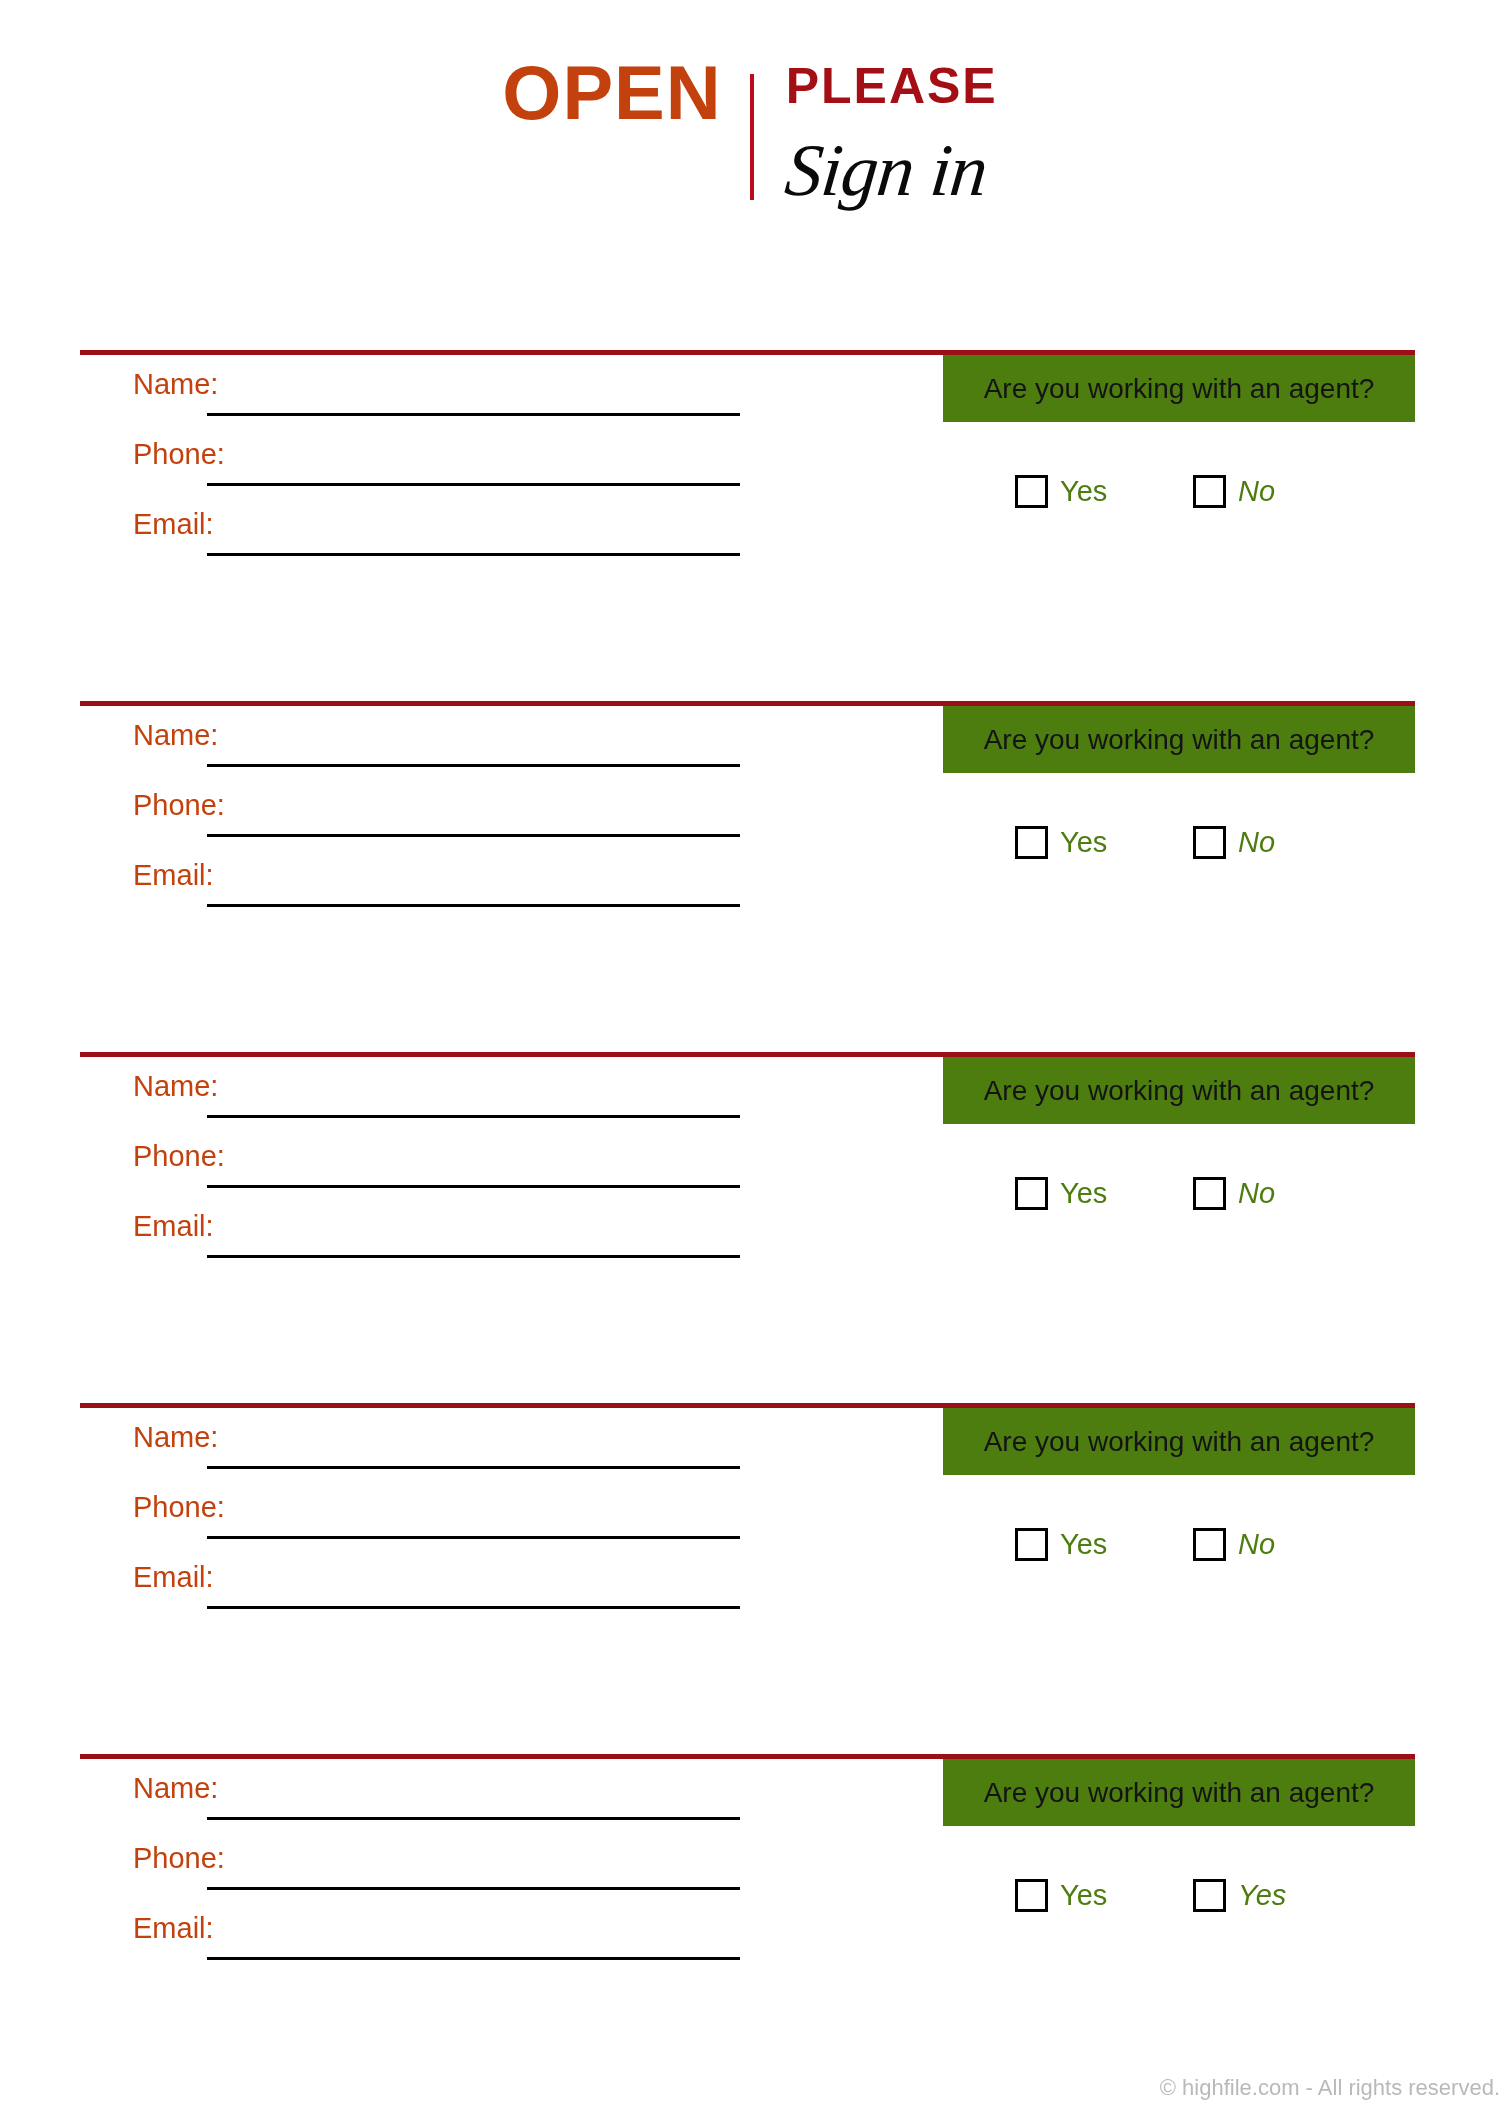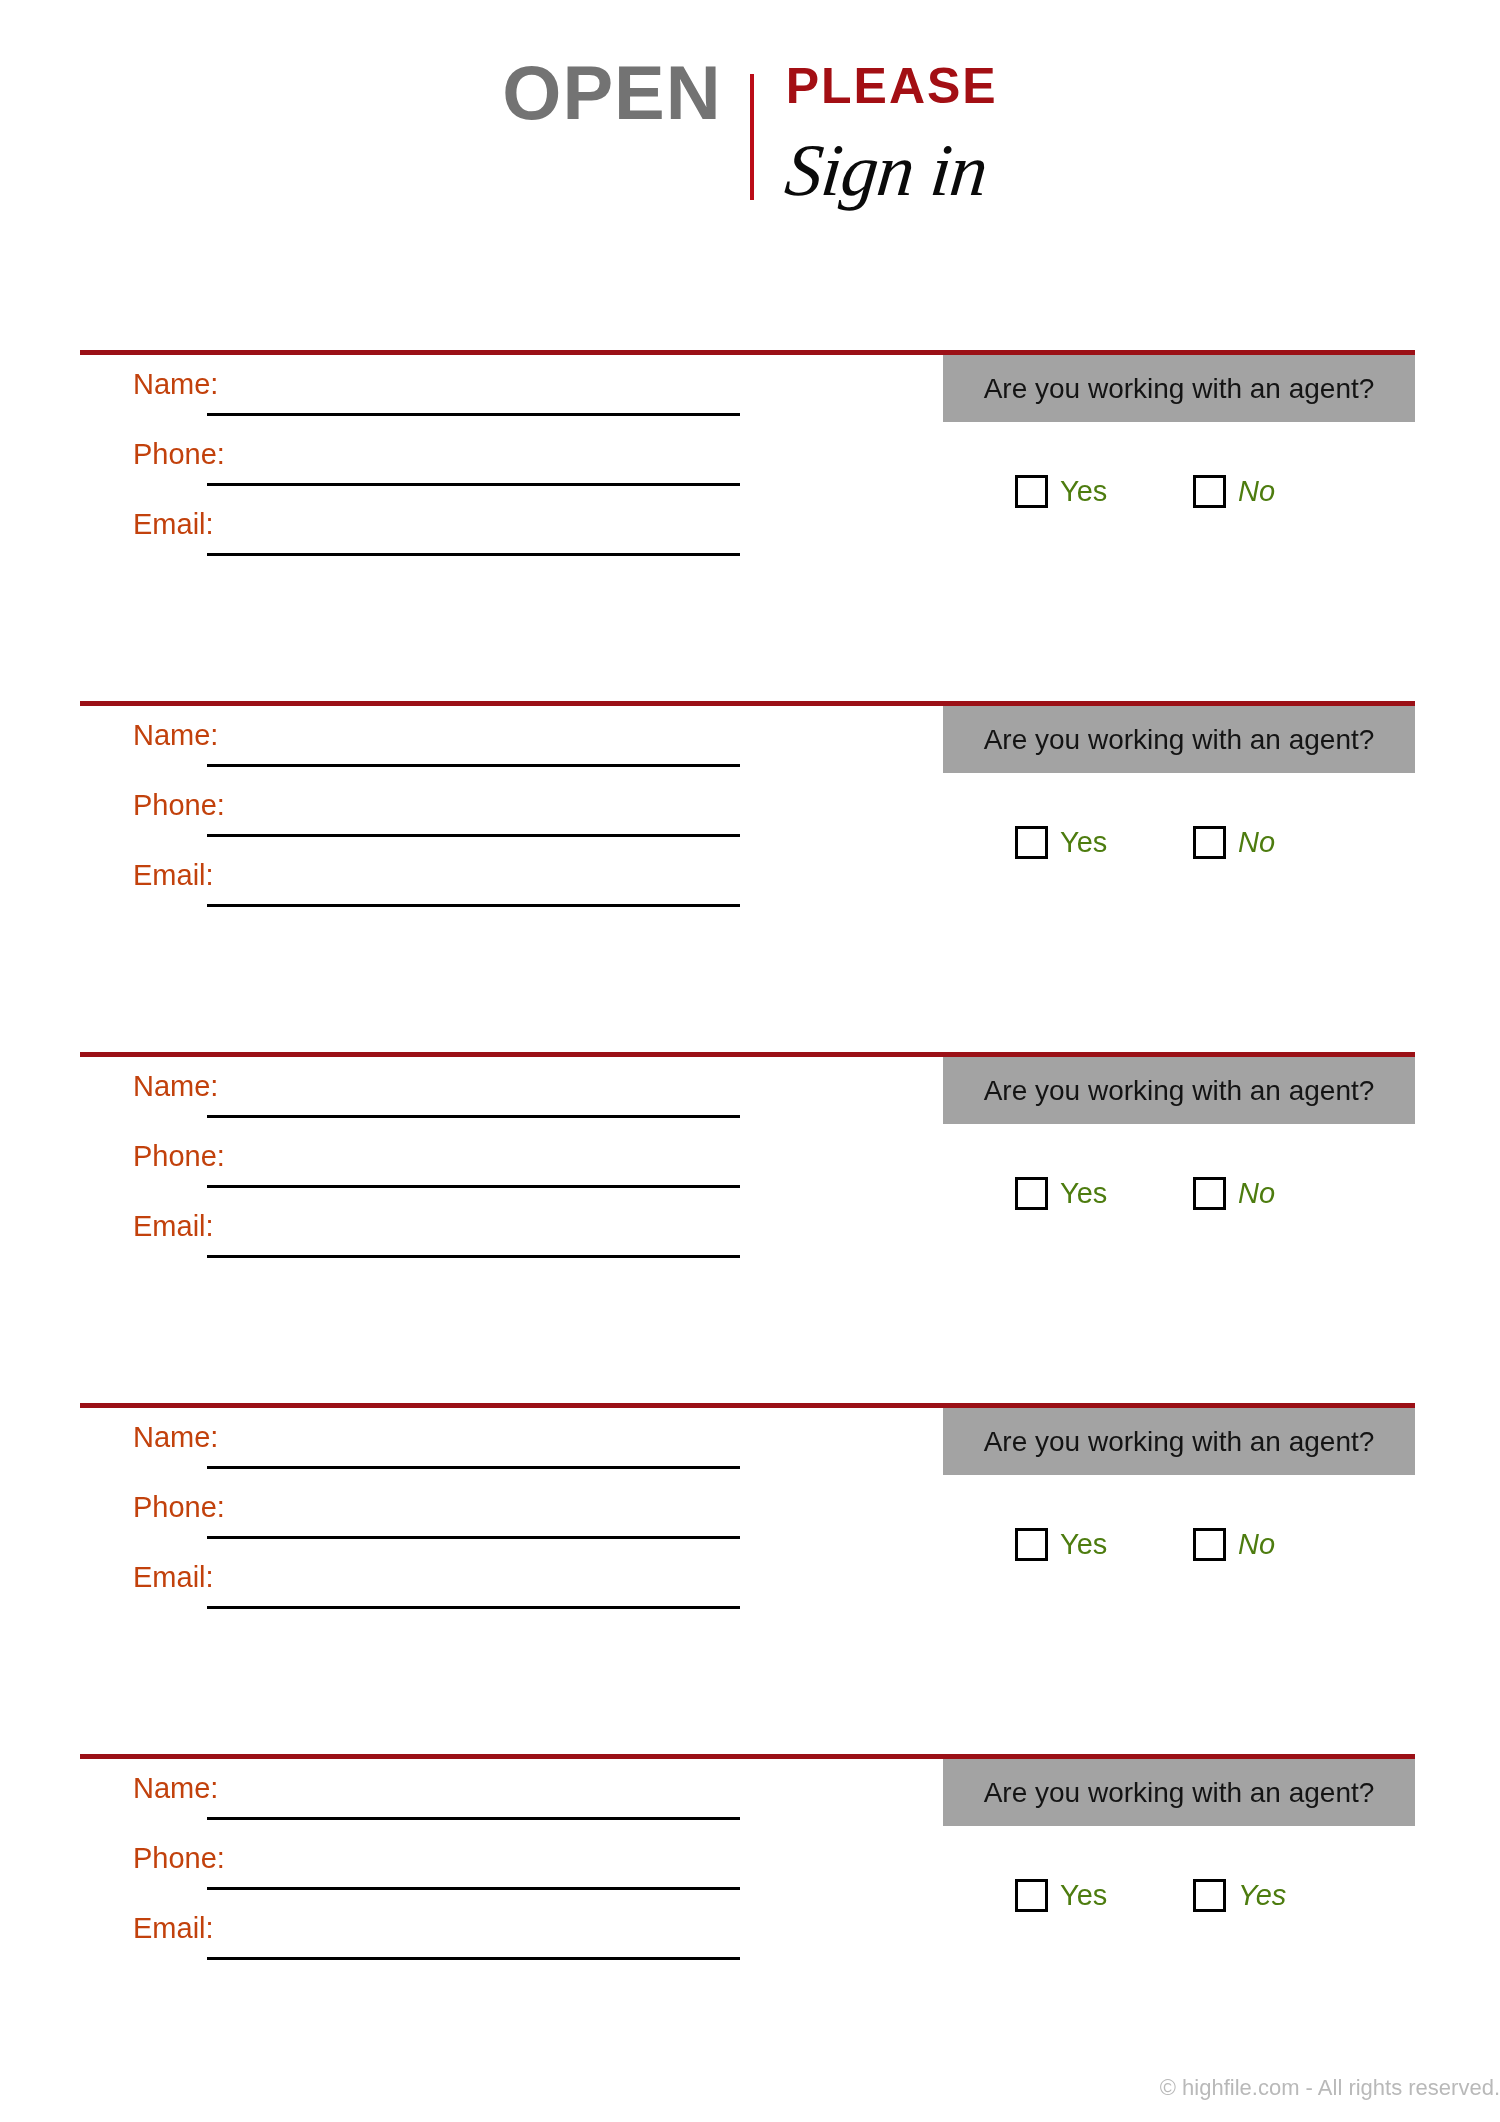--- a/index.html
+++ b/index.html
@@ -41,21 +41,21 @@
     align-items: flex-end;
     padding-right: 28px;
     padding-top: 0px;
   }
   .title-open {
     font-family: "Liberation Sans", sans-serif;
     font-weight: bold;
     font-size: 76px;
     line-height: 82px;
     letter-spacing: 1px;
-    color: #737373;
+    color: #c2410c;
   }
   .title-house {
     font-family: "Liberation Sans", sans-serif;
     font-weight: bold;
     font-size: 76px;
     line-height: 86px;
     letter-spacing: 1px;
     color: #111111;
   }
   .title-divider {
@@ -154,21 +154,21 @@
   
   .agent {
     position: absolute;
     left: 943px;
     top: 0;
     width: 472px;
   }
   .agent-question {
     width: 472px;
     height: 67px;
-    background: #a3a3a3;
+    background: #4d7c0f;
     display: flex;
     align-items: center;
     justify-content: center;
   }
   .agent-question span {
     font-family: "Liberation Sans", sans-serif;
     font-size: 28px;
     color: #141414;
   }
   .agent-options {

